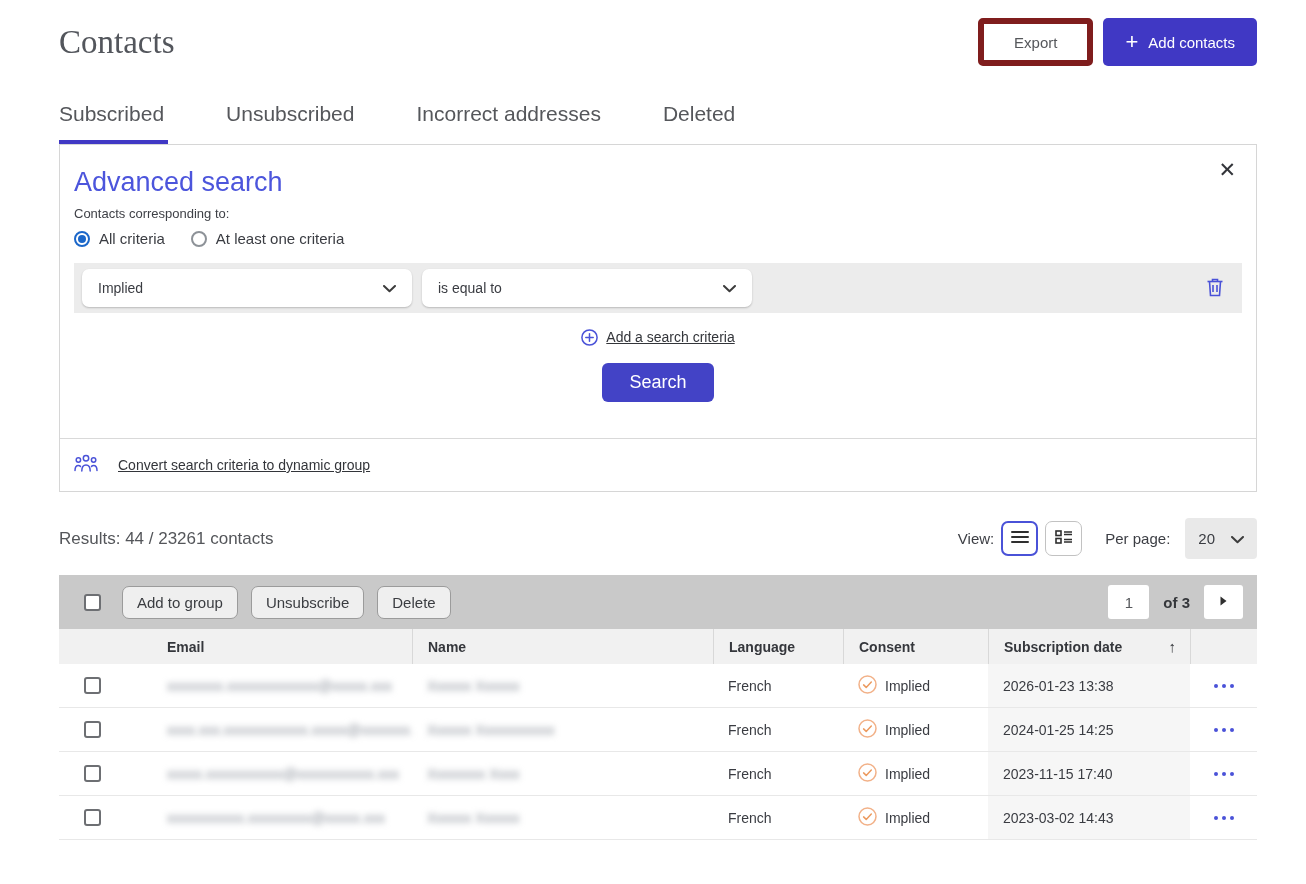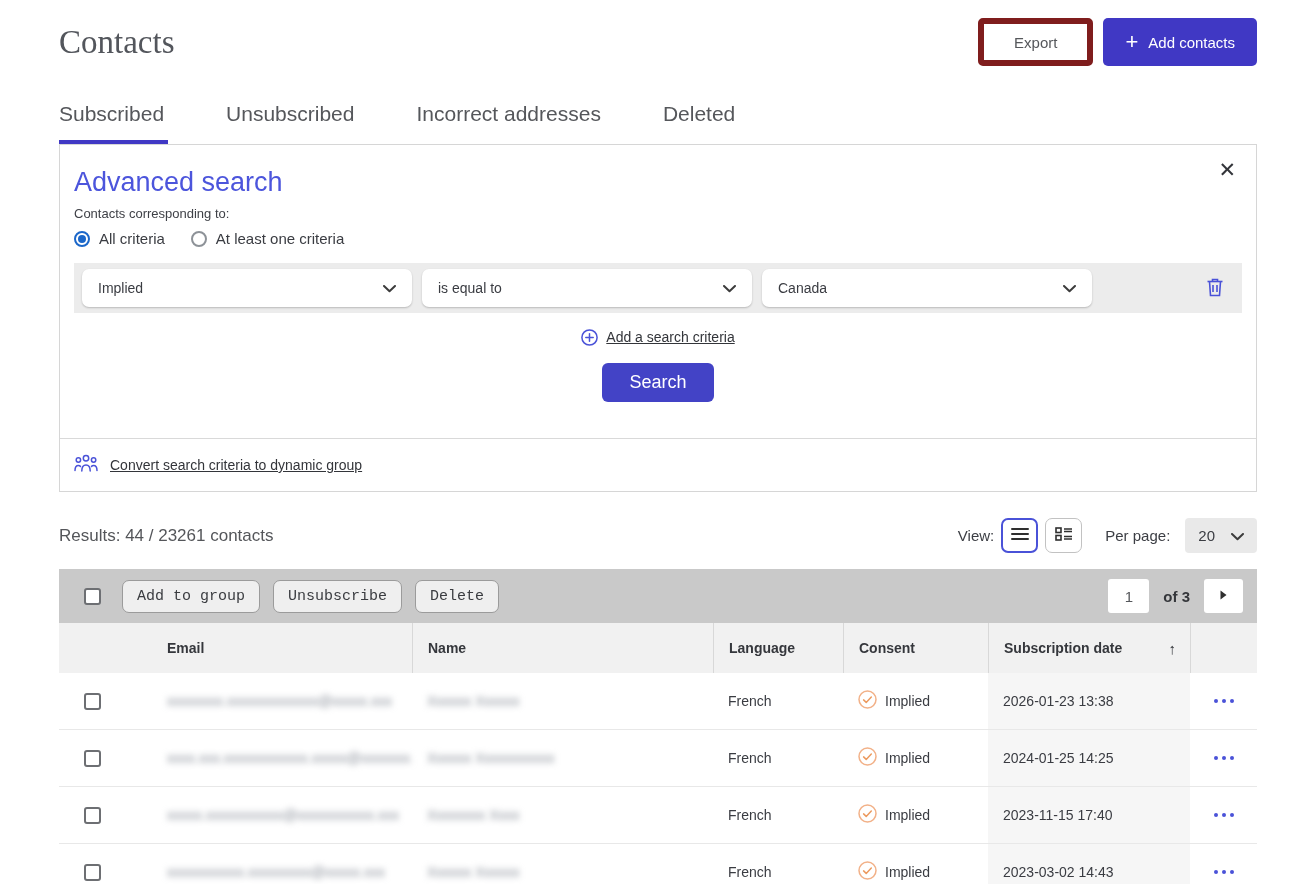--- a/index.html
+++ b/index.html
@@ -46,58 +46,58 @@
     justify-content:space-between; padding:0 16px; font-size:14px; color:#3a3c42; cursor:pointer; }
   .trash-btn { margin-left:auto; margin-right:10px; background:none; border:none; cursor:pointer; }
 
   .add-criteria { display:flex; justify-content:center; align-items:flex-start; gap:8px; margin-top:16px; }
   .add-criteria a { font-size:14px; color:#33353a; text-decoration:underline; }
   .search-row { display:flex; justify-content:center; margin-top:13px; }
   .btn-search { background:#4343c6; color:#fff; border:none; border-radius:6px;
     font-size:18px; padding:9px 27px; cursor:pointer; font-family:inherit; }
 
   .convert-row { border-top:1px solid #d9d9d9; margin-top:18px; padding:14px; display:flex;
-    align-items:center; gap:12px; }
+    align-items:center; gap:20px; }
   .convert-row a { font-size:14px; color:#33353a; text-decoration:underline; }
 
   
   .results-bar { display:flex; justify-content:space-between; align-items:center; margin-top:26px; }
   .results-text { font-size:17px; color:#54565a; }
   .view-group { display:flex; align-items:center; gap:7px; }
   .view-label, .pp-label { font-size:15px; color:#3c3e44; }
   .view-btn { width:37px; height:35px; border:1px solid #c2c2c2; border-radius:7px; background:#fff;
     display:flex; align-items:center; justify-content:center; cursor:pointer; }
   .view-btn.active { border:2px solid #4a52d8; }
   .pp-label { margin-left:16px; }
-  .pp-select { background:#e9e9e9; border-radius:4px; height:35px; padding:0 13px; display:flex;
+  .pp-select { background:#e9e9e9; border-radius:4px; height:41px; padding:0 13px; display:flex;
     align-items:center; gap:16px; font-size:15px; color:#3a3c42; margin-left:8px; cursor:pointer; }
 
   
   .table { margin-top:16px; }
   .toolbar { background:#c9c9c9; height:54px; display:flex; align-items:center;
     padding:0 14px 0 25px; gap:13px; }
   .cb { width:17px; height:17px; background:#fff; border:2px solid #6d6f73; border-radius:3px;
     cursor:pointer; flex:none; }
   .tb-btn { background:#efefef; border:1px solid #9b9b9b; border-radius:7px; padding:7px 14px;
-    font-size:15px; color:#3a3c40; cursor:pointer; font-family:Liberation Mono, monospace; }
+    font-size:15px; color:#3a3c40; cursor:pointer; font-family:Liberation Sans, sans-serif; }
   .tb-btn:first-of-type { margin-left:8px; }
   .pager { margin-left:auto; display:flex; align-items:center; gap:14px; }
   .page-input { width:41px; height:34px; border:none; border-radius:3px; text-align:center;
     font-size:15px; color:#55575b; font-family:inherit; }
   .of-total { font-weight:bold; font-size:15px; color:#35373b; }
   .next-btn { width:39px; height:34px; background:#fff; border:none; border-radius:3px;
     display:flex; align-items:center; justify-content:center; cursor:pointer; }
 
   .grid { display:grid; grid-template-columns:50px 303px 301px 130px 145px 202px 67px; }
-  .thead { background:#f1f1f1; height:50px; align-items:center; }
+  .thead { background:#f1f1f1; height:35px; align-items:center; }
   .th { font-size:14px; font-weight:bold; color:#35373c; padding-left:15px; height:100%;
     display:flex; align-items:center; }
   .th.divided { border-left:1px solid #d8d8d8; }
   .th-sort { margin-left:auto; padding-right:14px; font-size:15px; color:#33353a; cursor:pointer; }
-  .row { height:57px; align-items:center; border-bottom:1px solid #e8e8e8; background:#fff; }
+  .row { height:44px; align-items:center; border-bottom:1px solid #e8e8e8; background:#fff; }
   .cell { padding-left:15px; font-size:14px; color:#3a3c42; display:flex; align-items:center; height:100%; }
   .cell.cb-cell { padding-left:25px; }
   .cell.sub-col { background:#f6f6f6; }
   .blur { filter:blur(3px); color:#8b919b; white-space:nowrap; overflow:hidden; }
   .consent-cell { gap:8px; }
   .dots { display:flex; gap:4px; justify-content:center; padding-left:0; cursor:pointer;
     width:100%; }
   .dots i { width:4px; height:4px; border-radius:50%; background:#4a52d8; }
 </style>
 </head>
@@ -144,28 +144,20 @@
         <div class="select">
           <span>Implied</span>
           <span>
             <svg width="13" height="8" viewBox="0 0 13 8">
                 <path d="M1 1l5.5 5.3L12 1" fill="none" stroke="#3c3c3c" stroke-width="2" stroke-linecap="round" stroke-linejoin="round"></path>
               </svg>
           </span>
         </div>
         <div class="select">
           <span>is equal to</span>
-          <span>
-            <svg width="13" height="8" viewBox="0 0 13 8">
-                <path d="M1 1l5.5 5.3L12 1" fill="none" stroke="#3c3c3c" stroke-width="2" stroke-linecap="round" stroke-linejoin="round"></path>
-              </svg>
-          </span>
-        </div>
-        <div class="select">
-          <span>Canada</span>
           <span>
             <svg width="13" height="8" viewBox="0 0 13 8">
                 <path d="M1 1l5.5 5.3L12 1" fill="none" stroke="#3c3c3c" stroke-width="2" stroke-linecap="round" stroke-linejoin="round"></path>
               </svg>
           </span>
         </div>
         <button class="trash-btn">
           <span>
             <svg width="18" height="20" viewBox="0 0 18 20" fill="none" stroke="#4a52d8" stroke-width="1.6">
               <path d="M1.5 4.5h15"></path>

